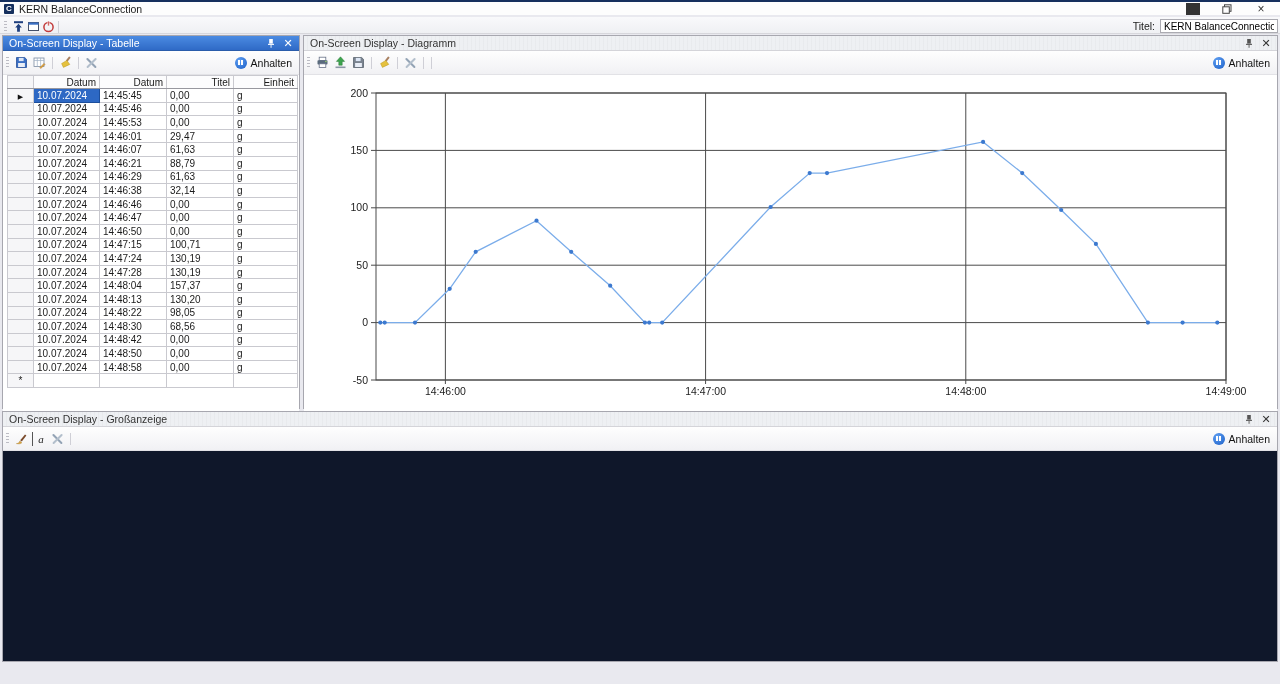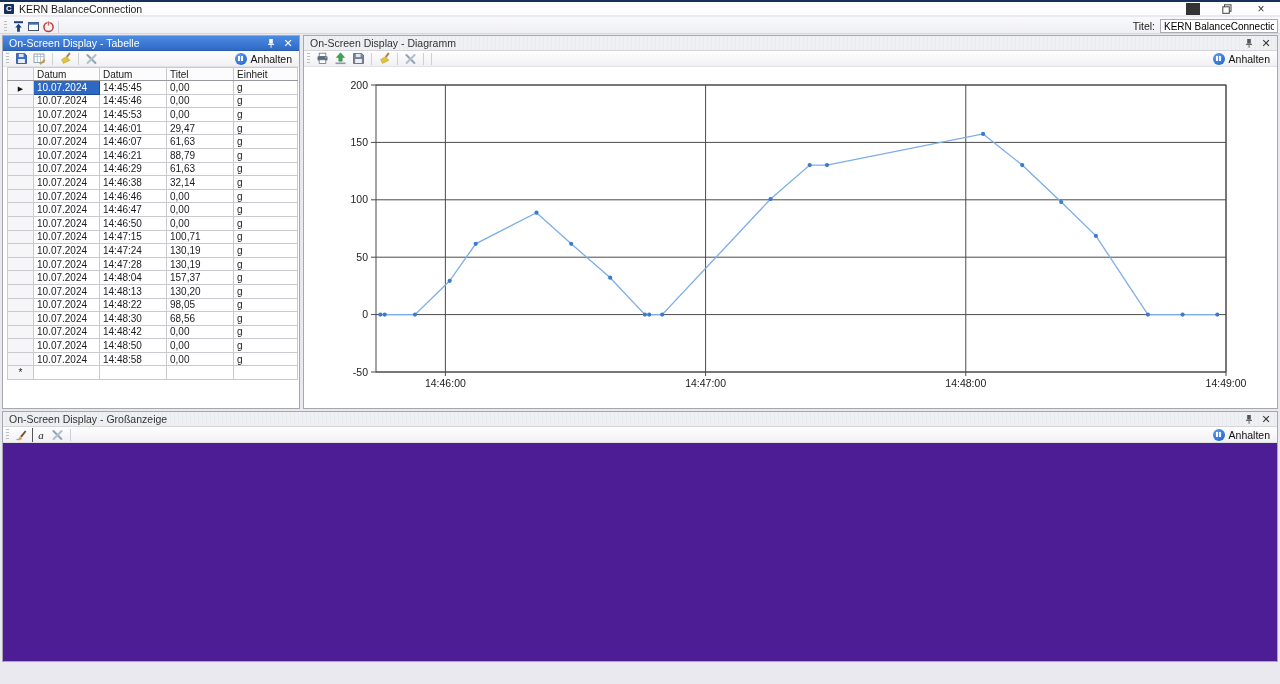--- a/index.html
+++ b/index.html
@@ -22,32 +22,32 @@
     background:linear-gradient(#f9f9fb,#eff0f3); border-bottom:1px solid #d7d7dc;
     display:flex; align-items:flex-end; padding-left:4px; }
   .menubar .grip { width:3px; height:12px; margin-right:4px;
     background:repeating-linear-gradient(180deg,#bcbcc4 0 1px,transparent 1px 3px); }
   .titel-box { margin-left:auto; display:flex; align-items:center; gap:5px; padding-right:2px; }
   .titel-box label { font-size:10.5px; color:#222; }
   .titel-box input { width:118px; height:14px; font-size:10px; border:1px solid #ababb2;
     padding:0 3px; font-family:"Liberation Sans",sans-serif; background:#fff; }
 
   
-  .panel { position:absolute; background:#4c1d95; border:1px solid #a7a7af; }
+  .panel { position:absolute; background:#0f172a; border:1px solid #a7a7af; }
   .ptitle { height:15px; display:flex; align-items:center; padding:0 4px 0 6px;
     font-size:10.5px; background:#eef0f3 repeating-linear-gradient(90deg,transparent 0 3px,rgba(0,0,0,.025) 3px 4px);
     color:#333; border-bottom:1px solid #d4d4d9; }
   .ptitle.active { background:linear-gradient(#4b8be2,#2f6ac6); color:#fff; border-bottom:1px solid #2a5caa; }
   .ptitle .spacer { flex:1; }
   .ptitle .tb-ico { width:14px; height:12px; display:inline-flex; align-items:center;
     justify-content:center; margin-left:3px; cursor:default; }
   .ptitle .x { font-size:11px; line-height:10px; }
   .ptitle.active .x { color:#fff; }
 
-  .ptools { height:16px; display:flex; align-items:center; gap:3px; padding:0 4px 0 3px;
+  .ptools { height:24px; display:flex; align-items:center; gap:3px; padding:0 4px 0 3px;
     background:linear-gradient(#fefefe,#f1f1f4); border-bottom:1px solid #e2e2e6; }
   .ptools .grip { width:3px; height:12px; margin-right:2px;
     background:repeating-linear-gradient(180deg,#bcbcc4 0 1px,transparent 1px 3px); }
   .ico { width:15px; height:14px; display:inline-flex; align-items:center; justify-content:center; }
   .ico svg { display:block; }
   .sep { width:1px; height:12px; background:#cfcfd6; margin:0 2px; }
   .stop-btn { margin-left:auto; display:flex; align-items:center; gap:4px; padding:0 3px;
     font-size:10.5px; color:#111; }
   .pause { position:relative; width:12px; height:12px; border-radius:50%;
     background:radial-gradient(circle at 35% 30%, #5e9ef2, #1a5ec6); flex:0 0 12px; }
@@ -55,21 +55,21 @@
     height:5.6px; background:#fff; }
   .pause::before { left:3.6px; } .pause::after { left:6.8px; }
 
   
   #panel-table { left:2px; top:35px; width:298px; height:374px; }
   #panel-table .content { position:relative; height:341px; background:#fff; overflow:hidden; }
   table.grid { border-collapse:collapse; margin:0 0 0 4px; table-layout:fixed;
     border:1px solid #7c7c84; font-size:10px; }
   table.grid th, table.grid td { border:1px solid #c9c9cf; height:13.6px;
     padding:0 3px; text-align:left; font-weight:normal; overflow:hidden; white-space:nowrap; }
-  table.grid thead th { background:#fcfcfd; border-bottom:1px solid #98989f; height:13px; }
+  table.grid thead th { background:#fcfcfd; border-bottom:1px solid #98989f; height:13px;text-align:right; }
   table.grid .rowhdr { background:#f6f6f8; width:26px; text-align:center; }
   table.grid td.sel { background:#2d68c4; color:#fff; border:1px solid #1c4e9c; }
   .rowmark { font-size:7px; color:#111; }
 
   
   #panel-chart { left:303px; top:35px; width:975px; height:374px; }
   #panel-chart .content { height:341px; background:#fff; }
   #chart-svg text { font-family:"Liberation Sans",sans-serif; font-size:10.5px; fill:#222; }
 
   

